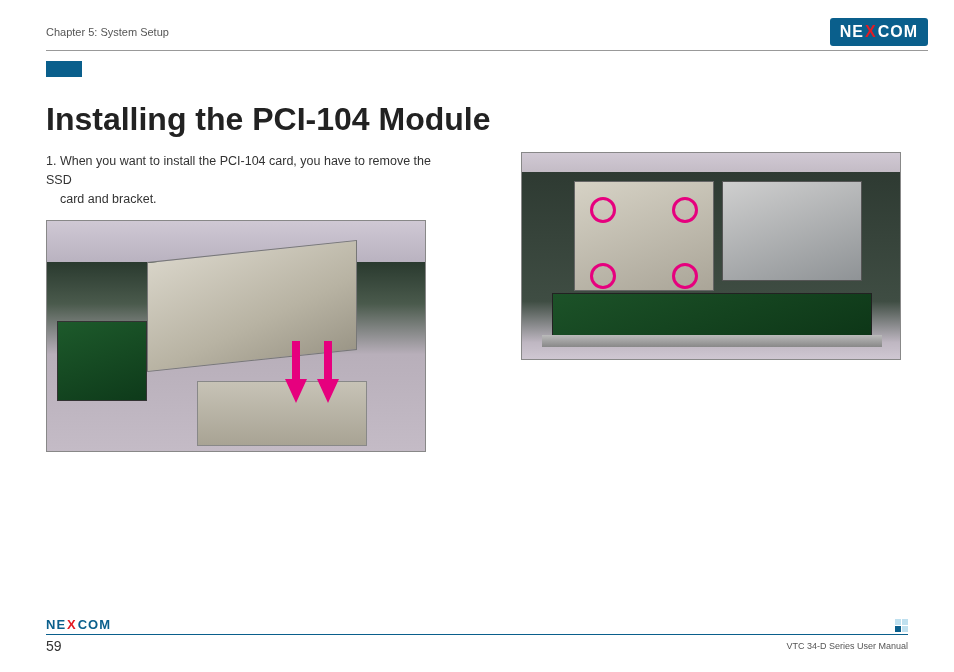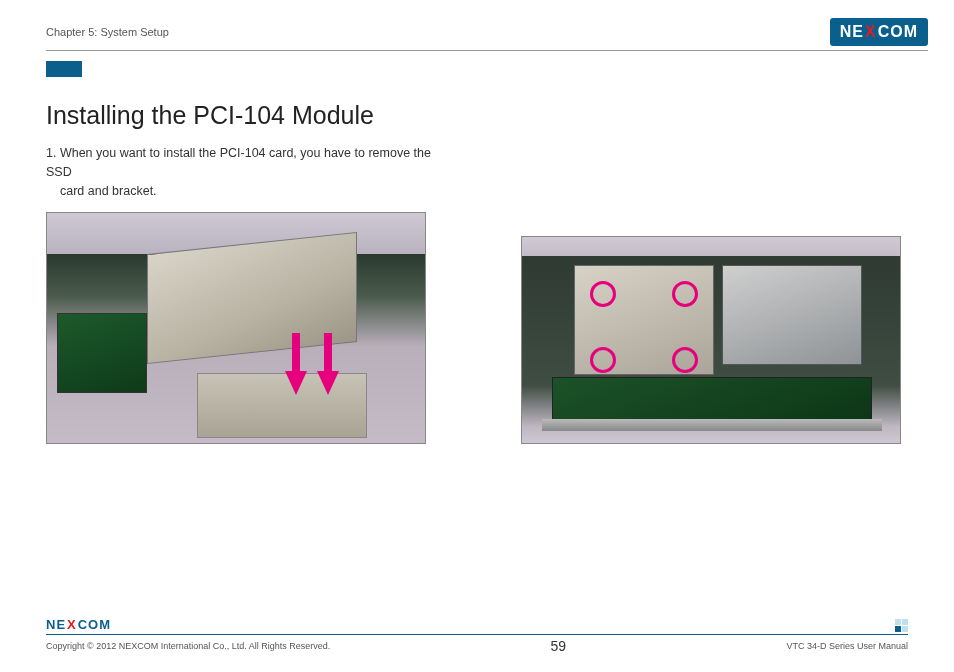--- a/index.html
+++ b/index.html
@@ -46,29 +46,28 @@
     border-top: 1px solid #999;
     margin-bottom: 10px;
   }
   .blue-tab {
     width: 36px;
     height: 16px;
     background: #0a5f8c;
     margin-bottom: 24px;
   }
   h1.title {
-    font-size: 25px;
-    font-weight: 400;
+    font-size: 32px;
+    font-weight: 700;
     color: #222;
     margin-bottom: 14px;
   }
   .columns {
     display: flex;
     gap: 68px;
-    align-items: flex-end;
   }
   .col {
     flex: 1;
   }
   .step {
     font-size: 12.5px;
     line-height: 1.5;
     color: #333;
     margin-bottom: 12px;
   }
@@ -276,18 +275,17 @@
       </div>
       <div class="corner-squares">
         <div></div>
           <div></div>
           <div></div>
           <div></div>
       </div>
     </div>
     <hr class="footer-hr">
     <div class="footer-bottom">
-      <span>Copyright © 2012 NEXCOM International Co., Ltd. All Rights Reserved.</span>
       <span class="page-num">59</span>
       <span>VTC 34-D Series User Manual</span>
     </div>
   </div>
 </div>
 
 </body></html>

